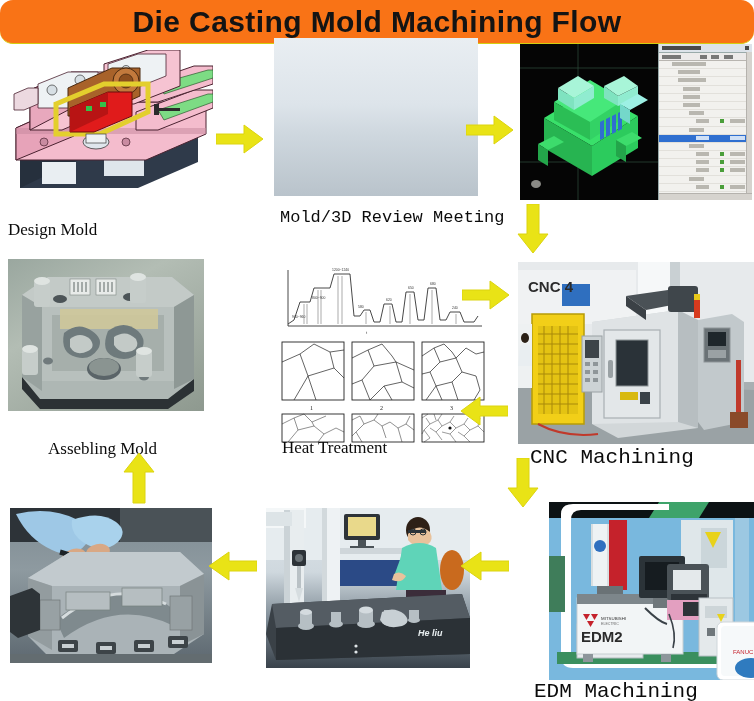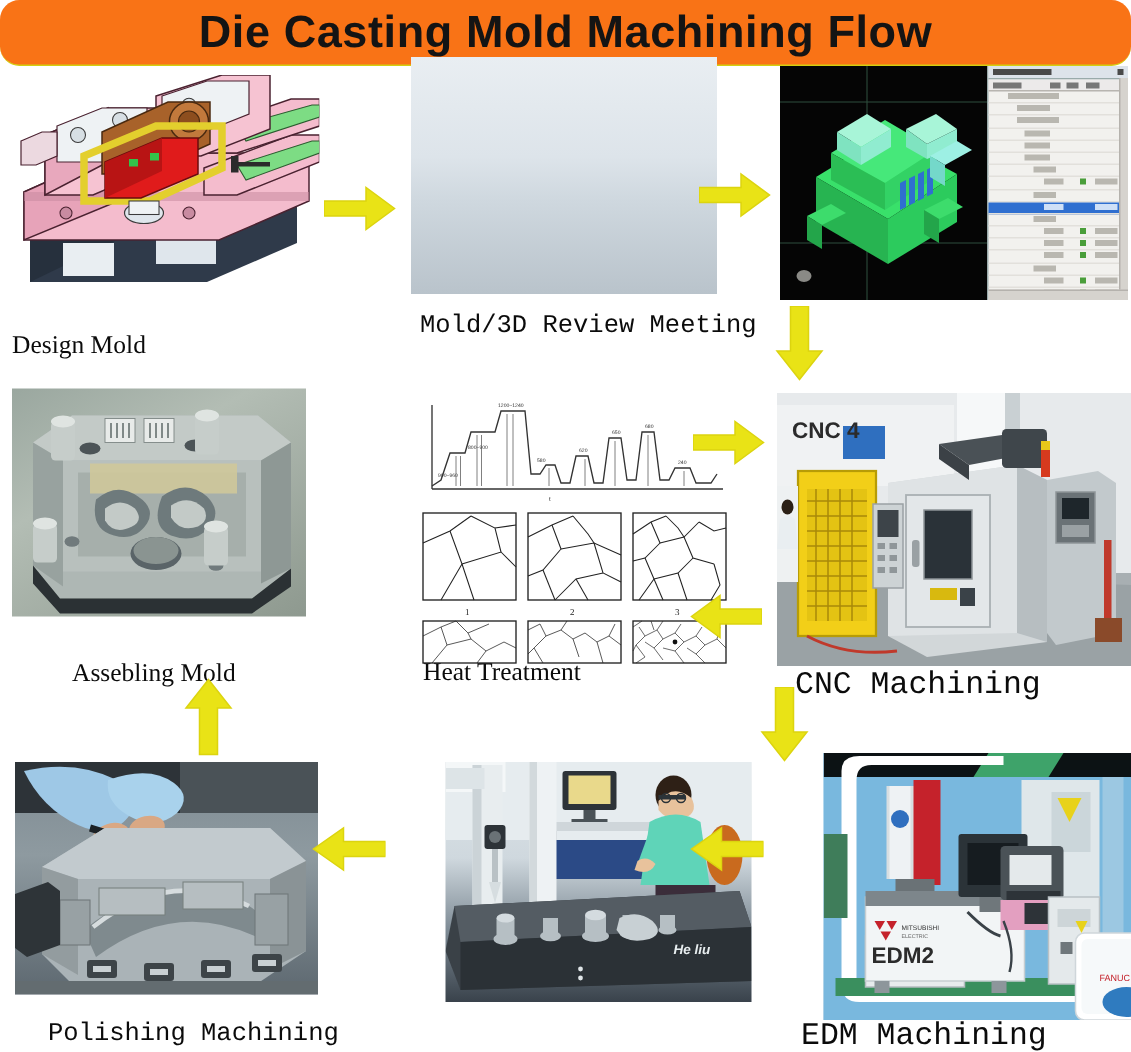--- a/index.html
+++ b/index.html
@@ -47,21 +47,21 @@
   
   .mold-bg{background:linear-gradient(150deg,#9aa79f 0%,#b3bdb4 35%,#8e998f 100%);}
 
   
   .cnc-bg{background:linear-gradient(#e6e9ea 0%,#dfe3e4 48%,#b9bfc1 62%,#8e9597 100%);}
 
   
   .pol-bg{background:linear-gradient(#7d8a92 0%,#8e9aa0 40%,#5d6870 100%);}
 
   
-  .cmm-bg{background:linear-gradient(#dfe6ea 0%,#cfd8de 40%,#7e8b95 70%,#39424b 100%);margin-left:31px;}
+  .cmm-bg{background:linear-gradient(#dfe6ea 0%,#cfd8de 40%,#7e8b95 70%,#39424b 100%);}
 
   
   .edm-bg{background:linear-gradient(#6fb5e0 0%,#8ec6e8 45%,#7fb9dd 70%,#6aa9d2 100%);}
 </style>
 </head>
 <body>
 
 <div id="title-bar">
   <div id="title-text">Die Casting Mold Machining Flow</div>
 </div>
@@ -659,21 +659,20 @@
           <rect x="90" y="138" width="12" height="4"></rect>
         <rect x="128" y="136" width="12" height="4"></rect>
           <rect x="162" y="132" width="12" height="4"></rect>
       </g>
 
       <polygon points="0,88 22,80 30,86 30,122 8,130 0,124" fill="#2e3438"></polygon>
 
       <rect x="0" y="146" width="202" height="9" fill="#636c70"></rect>
     </svg>
   </div>
-  <div class="caption cap-mono" style="left:32px;top:180px;">Polishing Machining</div>
 </div>
 
 <div class="arrow" style="left:205px;top:549px;width:52px;height:34px;">
   <svg viewBox="0 0 52 34" width="52" height="34">
     <polygon points="52,12 24,12 24,3 4,17 24,31 24,22 52,22" fill="#e9e316" stroke="#dcd40f" stroke-width="1"></polygon>
   </svg>
 </div>
 
 <div class="cell" style="left:258px;top:500px;width:248px;height:200px;">
   <div class="photo cmm-bg" style="left:8px;top:8px;width:204px;height:160px;">

